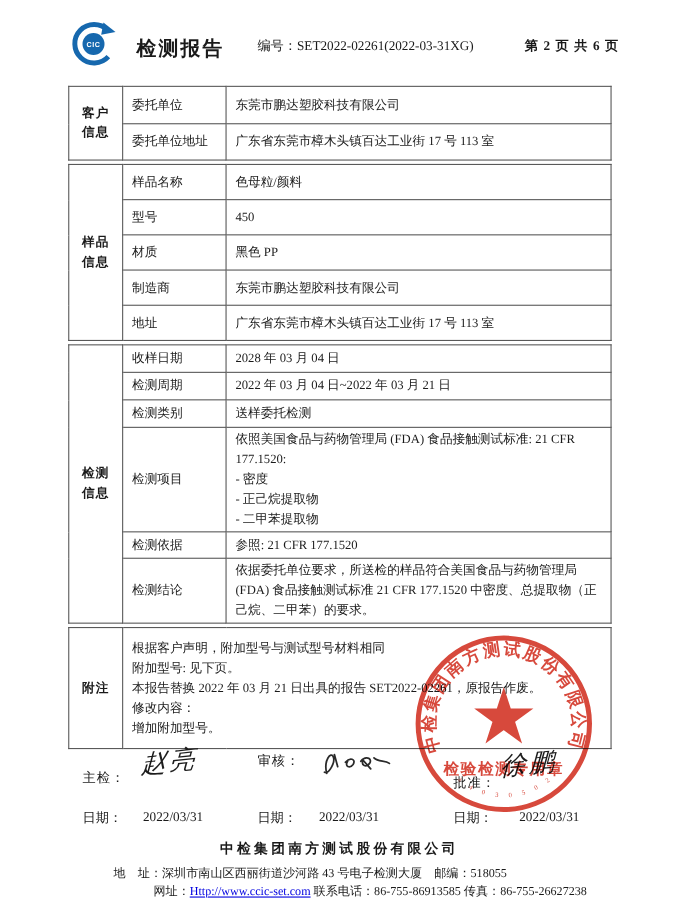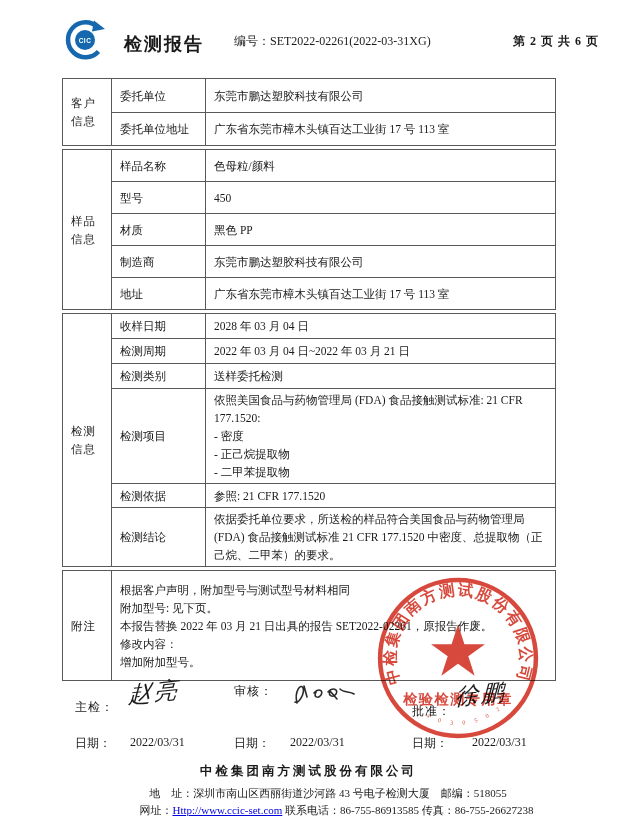--- a/index.html
+++ b/index.html
@@ -3,46 +3,46 @@
 <meta charset="utf-8">
 <style>
   html,body{margin:0;padding:0;background:#fff;}
   .page{position:relative;width:617px;height:840px;background:#fff;overflow:hidden;
         font-family:"Liberation Serif",serif;color:#1a1a1a;}
   
   .logo{position:absolute;left:62px;top:17px;width:46px;height:46px;}
   .hdr-title{position:absolute;left:124px;top:32px;font-size:18px;font-weight:bold;letter-spacing:2px;
              font-family:"Liberation Sans",sans-serif;}
   .hdr-no{position:absolute;left:234px;top:33px;font-size:12px;font-weight:normal;}
-  .hdr-page{position:absolute;left:477px;top:33px;font-size:12px;font-weight:bold;letter-spacing:1px;margin-left:36px;}
+  .hdr-page{position:absolute;left:477px;top:33px;font-size:12px;font-weight:bold;letter-spacing:1px;}
   
   .tables{position:absolute;left:62px;top:78px;width:493px;}
   table.sec{border-collapse:collapse;width:493px;table-layout:fixed;margin-bottom:3px;}
   table.sec td{border:1px solid #595959;font-size:11.5px;vertical-align:middle;
                padding:2px 8px;line-height:18px;}
   col.c1{width:49px;} col.c2{width:94px;} col.c3{width:350px;}
-  td.group{text-align:left;padding:2px 2px;letter-spacing:1px;}
+  td.group{text-align:center;padding:2px 2px;letter-spacing:1px;font-weight:bold;}
   td.flab{padding-left:9px;}
   td.fval{padding-left:10px;}
   .pre{white-space:pre-line;}
   td.notes{padding:6px 10px;line-height:22px;vertical-align:middle;}
   
   .sig-area{position:absolute;left:0;top:667px;width:617px;height:100px;}
   .sig-lbl{position:absolute;font-size:12px;letter-spacing:1px;}
   .sig-name{position:absolute;font-size:23px;font-style:italic;color:#1c1c1c;
             font-family:"DejaVu Serif",serif;transform:rotate(-6deg) skewX(-8deg);letter-spacing:3px;}
   .date-lbl{position:absolute;font-size:12px;}
   .date-val{position:absolute;font-size:12px;}
   
   .seal{position:absolute;left:372px;top:572px;width:172px;height:172px;z-index:5;
         mix-blend-mode:multiply;opacity:0.92;}
   
   .f-company{position:absolute;left:0;top:763px;width:617px;text-align:center;
              font-size:12.5px;font-weight:bold;letter-spacing:3px;}
-  .f-address{position:absolute;left:0;top:786px;width:564px;text-align:center;font-size:11px;padding-left:46px;}
+  .f-address{position:absolute;left:0;top:786px;width:564px;text-align:center;font-size:11px;}
   .f-web{position:absolute;left:0;top:803px;width:617px;text-align:center;font-size:11px;padding-left:28px;}
   .f-web a{color:#0000e0;text-decoration:underline;}
 </style>
 </head>
 <body>
 
 <div class="page">
 
   <svg class="logo" viewBox="0 0 46 46">
     <path d="M36,10.5 A17.5,17.5 0 1 0 36.5,34.5" fill="none" stroke="#1668ae" stroke-width="4.5"></path>

